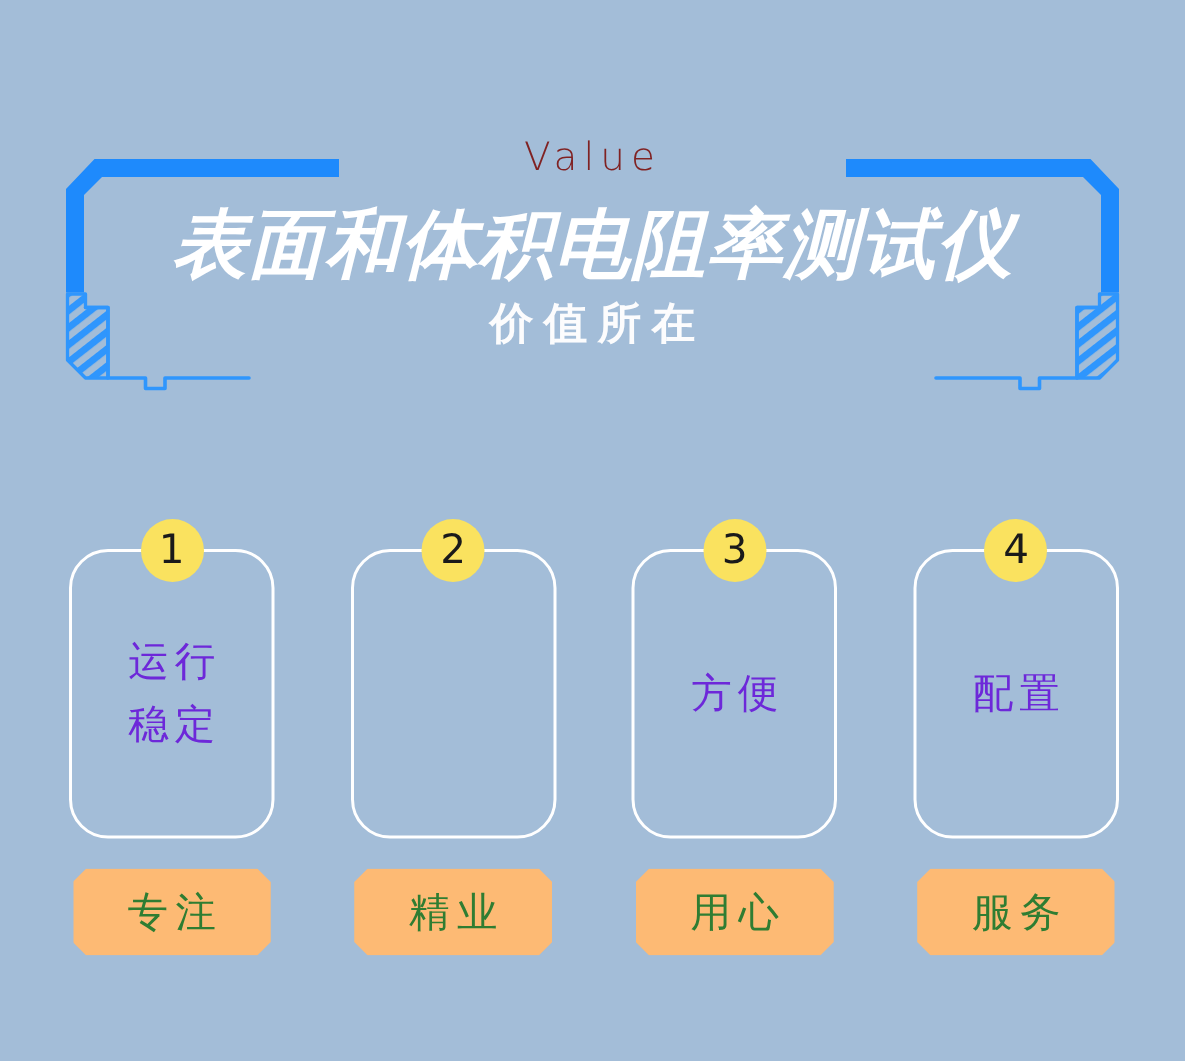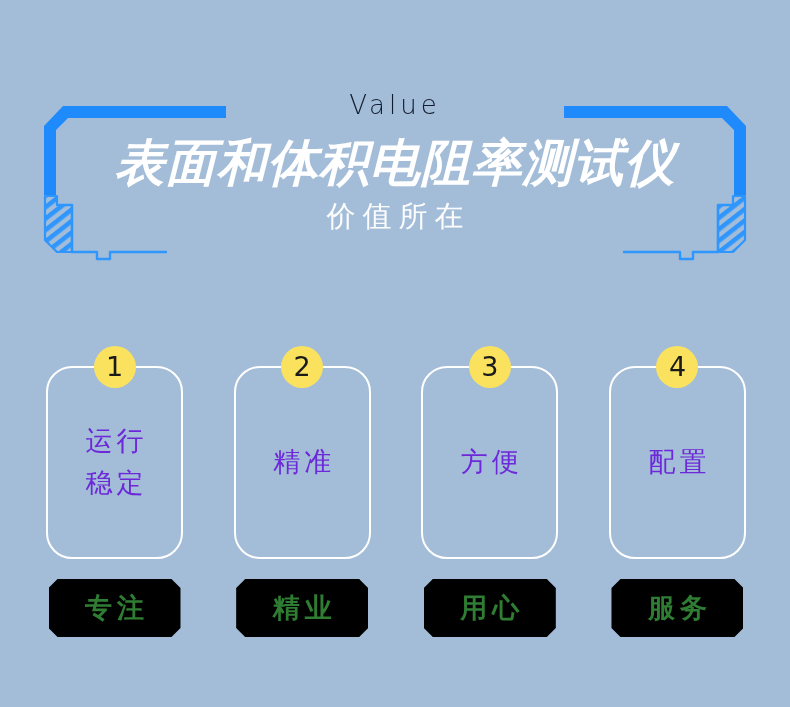--- a/index.html
+++ b/index.html
@@ -37,40 +37,40 @@
     display: flex;
     flex-direction: column;
     align-items: center;
     justify-content: flex-start;
     pointer-events: none;
   }
   #eyebrow {
     margin-top: 92px;
     font-size: 26px;
     font-weight: 300;
-    color: #0f172a;
+    color: #7f1d1d;
     letter-spacing: 4px;
     line-height: 1;
     font-family: "DejaVu Sans", sans-serif;
     opacity: .97;
   }
   #main-title {
     margin-top: 18px;
     font-size: 50px;
     font-weight: bold;
     color: #ffffff;
     letter-spacing: 1px;
     line-height: 1.08;
     white-space: nowrap;
     font-style: italic;
   }
   #subtitle {
     margin-top: 12px;
     font-size: 29px;
-    font-weight: 400;
+    font-weight: 700;
     color: #ffffff;
     letter-spacing: 7px;
     text-indent: 7px;
     line-height: 1;
     opacity: .97;
   }
 
   
   #cards-row {
     position: absolute;
@@ -120,24 +120,24 @@
     font-size: 27px;
     line-height: 42px;
     text-align: center;
     font-family: "DejaVu Sans", sans-serif;
     z-index: 3;
   }
   .tag-pill {
     margin-top: 20px;
     width: 132px;
     height: 58px;
-    background: #000000;
+    background: #fdba74;
     color: #2f7d32;
     font-size: 27px;
-    font-weight: bold;
+    font-weight: normal;
     letter-spacing: 5px;
     text-indent: 5px;
     display: flex;
     align-items: center;
     justify-content: center;
     -webkit-clip-path: polygon(9px 0, calc(100% - 9px) 0, 100% 9px, 100% calc(100% - 9px), calc(100% - 9px) 100%, 9px 100%, 0 calc(100% - 9px), 0 9px);
     clip-path: polygon(9px 0, calc(100% - 9px) 0, 100% 9px, 100% calc(100% - 9px), calc(100% - 9px) 100%, 9px 100%, 0 calc(100% - 9px), 0 9px);
   }
 </style>
 </head>
@@ -180,21 +180,20 @@
       <div class="num-badge">1</div>
       <div class="card-line">运行</div>
       <div class="card-line">稳定</div>
     </div>
     <div class="tag-pill">专注</div>
   </div>
 
   <div class="card-col">
     <div class="card-box">
       <div class="num-badge">2</div>
-      <div class="card-line">精准</div>
     </div>
     <div class="tag-pill">精业</div>
   </div>
 
   <div class="card-col">
     <div class="card-box">
       <div class="num-badge">3</div>
       <div class="card-line">方便</div>
     </div>
     <div class="tag-pill">用心</div>

